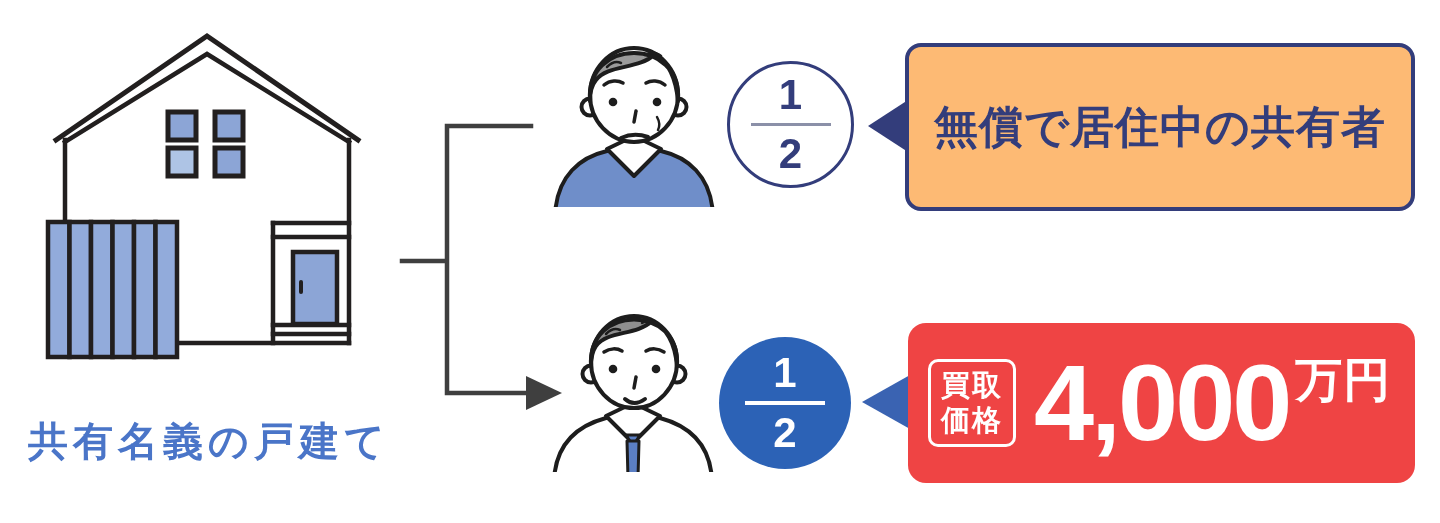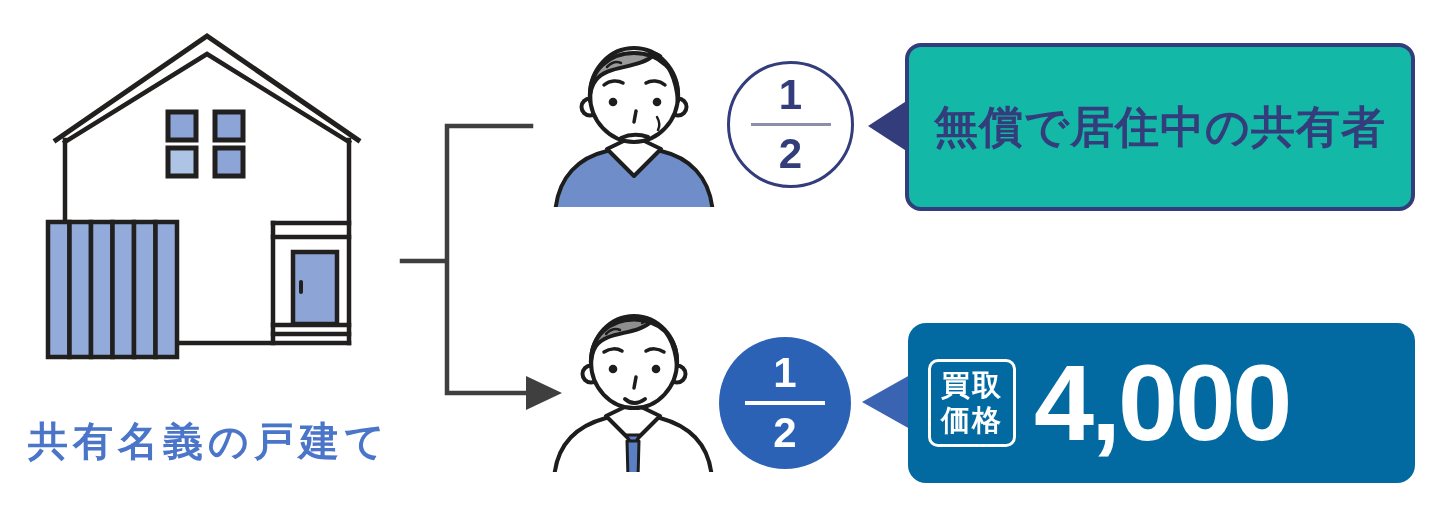--- a/index.html
+++ b/index.html
@@ -23,29 +23,29 @@
   }
   .circle-outline{background:#fff;border:3px solid #333d7b;color:#333d7b;}
   .circle-filled{background:#2c62b6;color:#ffffff;}
   .frac-num{font-size:42px;font-weight:700;line-height:1;}
   .frac-bar{width:80px;height:3.5px;margin:7px 0;}
   .frac-bar--gray{background:#8b90a8;}
   .frac-bar--white{background:#ffffff;}
 
   
   .bubble{
-    left:905px;top:43px;width:510px;height:168px;background:#14b8a6;
+    left:905px;top:43px;width:510px;height:168px;background:#fdba74;
     border:4px solid #333d7b;border-radius:16px;
     display:flex;align-items:center;justify-content:center;
     font-size:44px;font-weight:800;color:#333d7b;letter-spacing:1px;white-space:nowrap;
   }
 
   
   .price{
-    left:908px;top:323px;width:507px;height:160px;background:#0369a1;border-radius:18px;
+    left:908px;top:323px;width:507px;height:160px;background:#ef4444;border-radius:18px;
     display:flex;align-items:center;padding-left:20px;color:#fff;
   }
   .price-badge{
     width:88px;height:88px;border:3px solid #fff;border-radius:10px;flex:0 0 auto;
     display:flex;flex-direction:column;align-items:center;justify-content:center;
     font-size:29px;font-weight:700;line-height:1.2;letter-spacing:2px;text-align:center;
   }
   .amount-wrap{display:flex;align-items:flex-start;margin-left:18px;white-space:nowrap;}
   .price-amount{font-size:108px;font-weight:700;line-height:1;letter-spacing:-3px;}
   .price-unit{font-size:47px;font-weight:700;margin-left:6px;letter-spacing:1px;}
@@ -164,16 +164,17 @@
     <polygon points="48,0 48,54 0,27" fill="#3a63b2"></polygon>
   </svg>
 
   <div class="abs price">
     <div class="price-badge">
       <span>買取</span>
       <span>価格</span>
     </div>
     <div class="amount-wrap">
       <span class="price-amount">4,000</span>
+      <span class="price-unit">万円</span>
     </div>
   </div>
 
 </div>
 
 </body></html>

